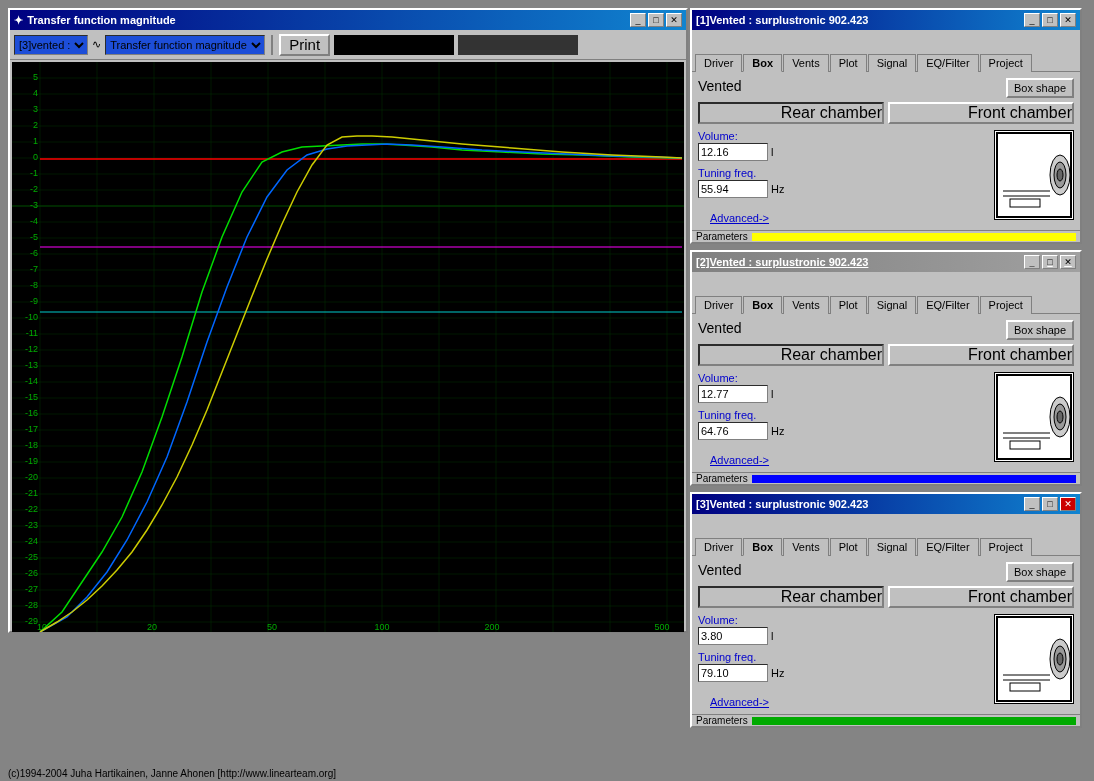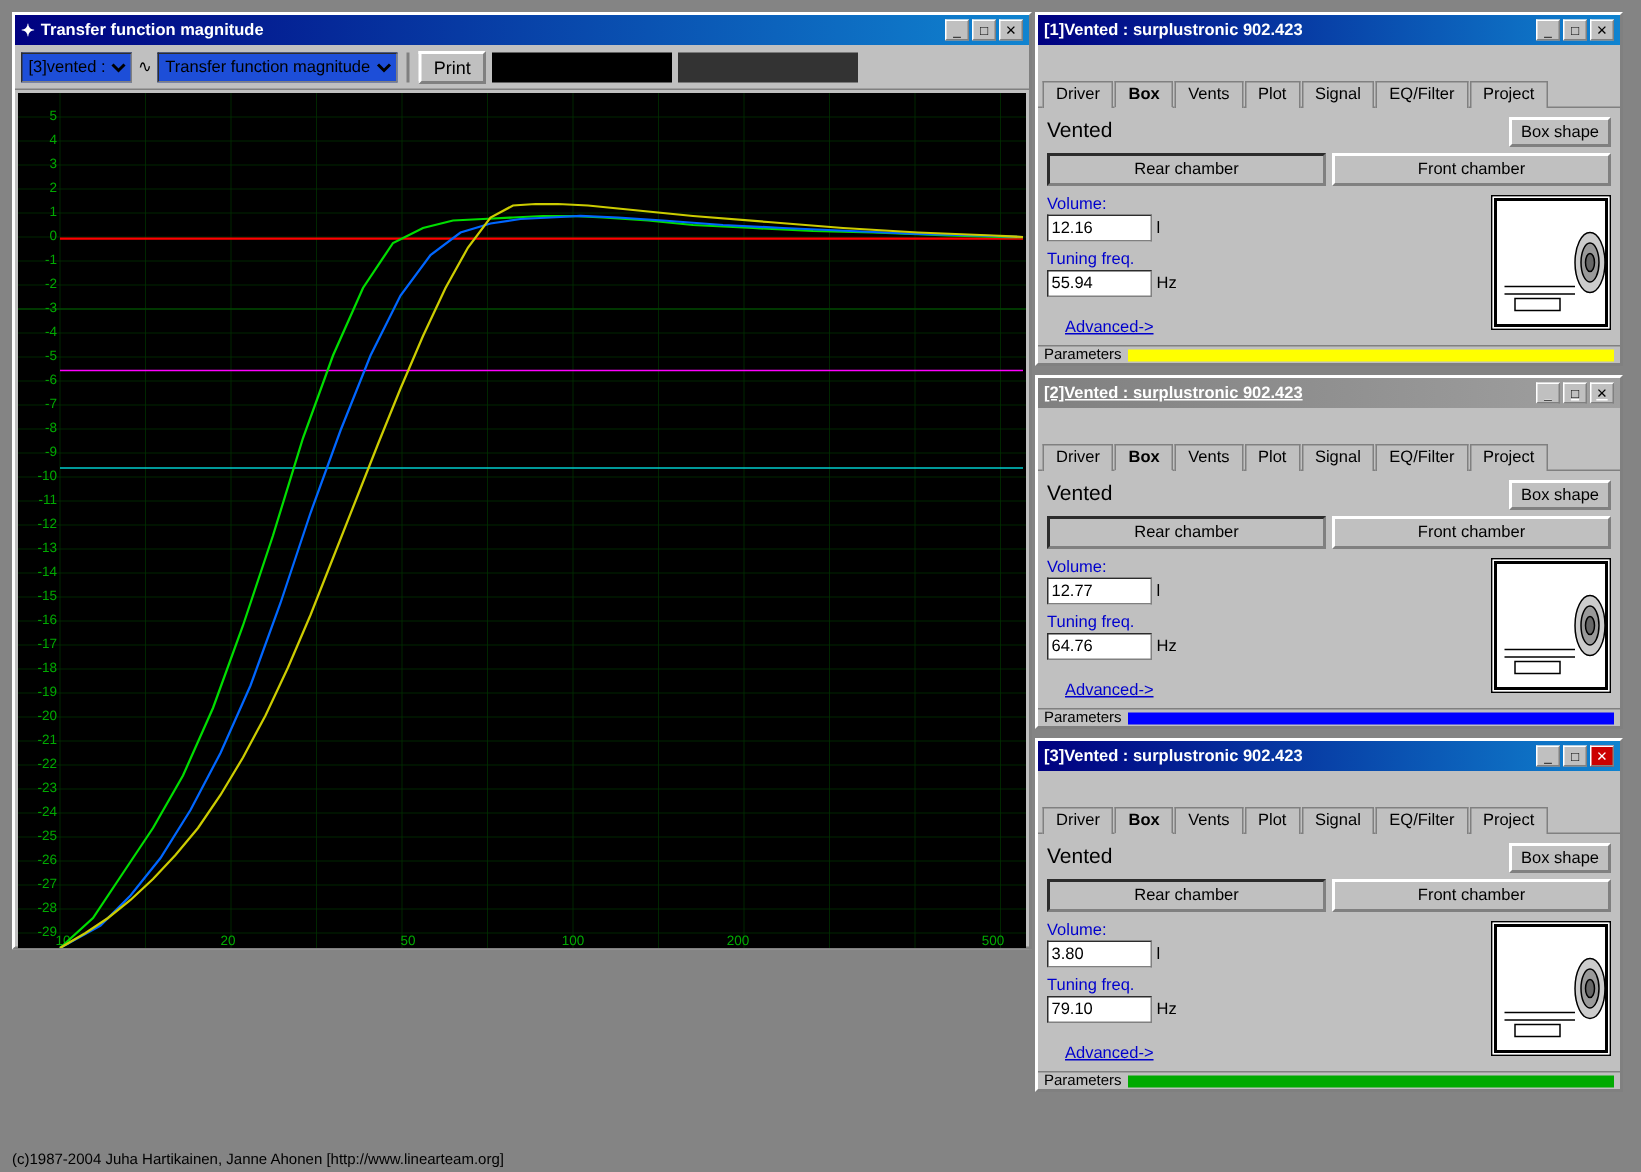--- a/index.html
+++ b/index.html
@@ -70,21 +70,21 @@
     }
     .toolbar-select {
       height: 20px;
       font-size: 11px;
       background: #1d4ed8;
       border: 1px inset #808080;
     }
     .toolbar-btn {
       height: 22px;
       padding: 0 8px;
-      font-size: 12px;
+      font-size: 15px;
       background: #c0c0c0;
       border: 2px solid #fff;
       border-right-color: #808080;
       border-bottom-color: #808080;
       cursor: pointer;
     }
     .toolbar-color-box {
       width: 120px;
       height: 20px;
       background: #000;
@@ -176,27 +176,27 @@
 
     .chamber-row {
       display: flex;
       gap: 4px;
       margin-top: 4px;
       clear: both;
     }
     .chamber-btn {
       flex: 1;
       height: 22px;
-      font-size: 11px;
+      font-size: 16px;
       background: #c0c0c0;
       border: 2px solid #808080;
       border-top-color: #fff;
       border-left-color: #fff;
       cursor: pointer;
-      text-align: center;
+      text-align: right;
     }
     .chamber-btn.active {
       border: 2px inset #808080;
     }
 
     .panel-content {
       display: flex;
       gap: 4px;
       margin-top: 6px;
     }
@@ -530,21 +530,21 @@
         550,90
         600,93
         650,95
         670,96
       " fill="none" stroke="#cccc00" stroke-width="1.5"></polyline>
     </svg>
   </div>
 </div>
 
 <div style="position:absolute;bottom:2px;left:8px;font-size:10px;color:#000;">
-  <span>(c)1987-2004 Juha Hartikainen, Janne Ahonen [http://www.linearteam.org]</span>
+  <span>(c)1994-2004 Juha Hartikainen, Janne Ahonen [http://www.linearteam.org]</span>
 </div>
 
 <div class="right-panel">
 
   <div class="vented-window">
     <div class="title-bar" style="background:linear-gradient(to right,#000080,#1084d0);">
       <div class="title-bar-text">
         <span>[1]Vented : surplustronic 902.423</span>
       </div>
       <div class="title-bar-controls">

